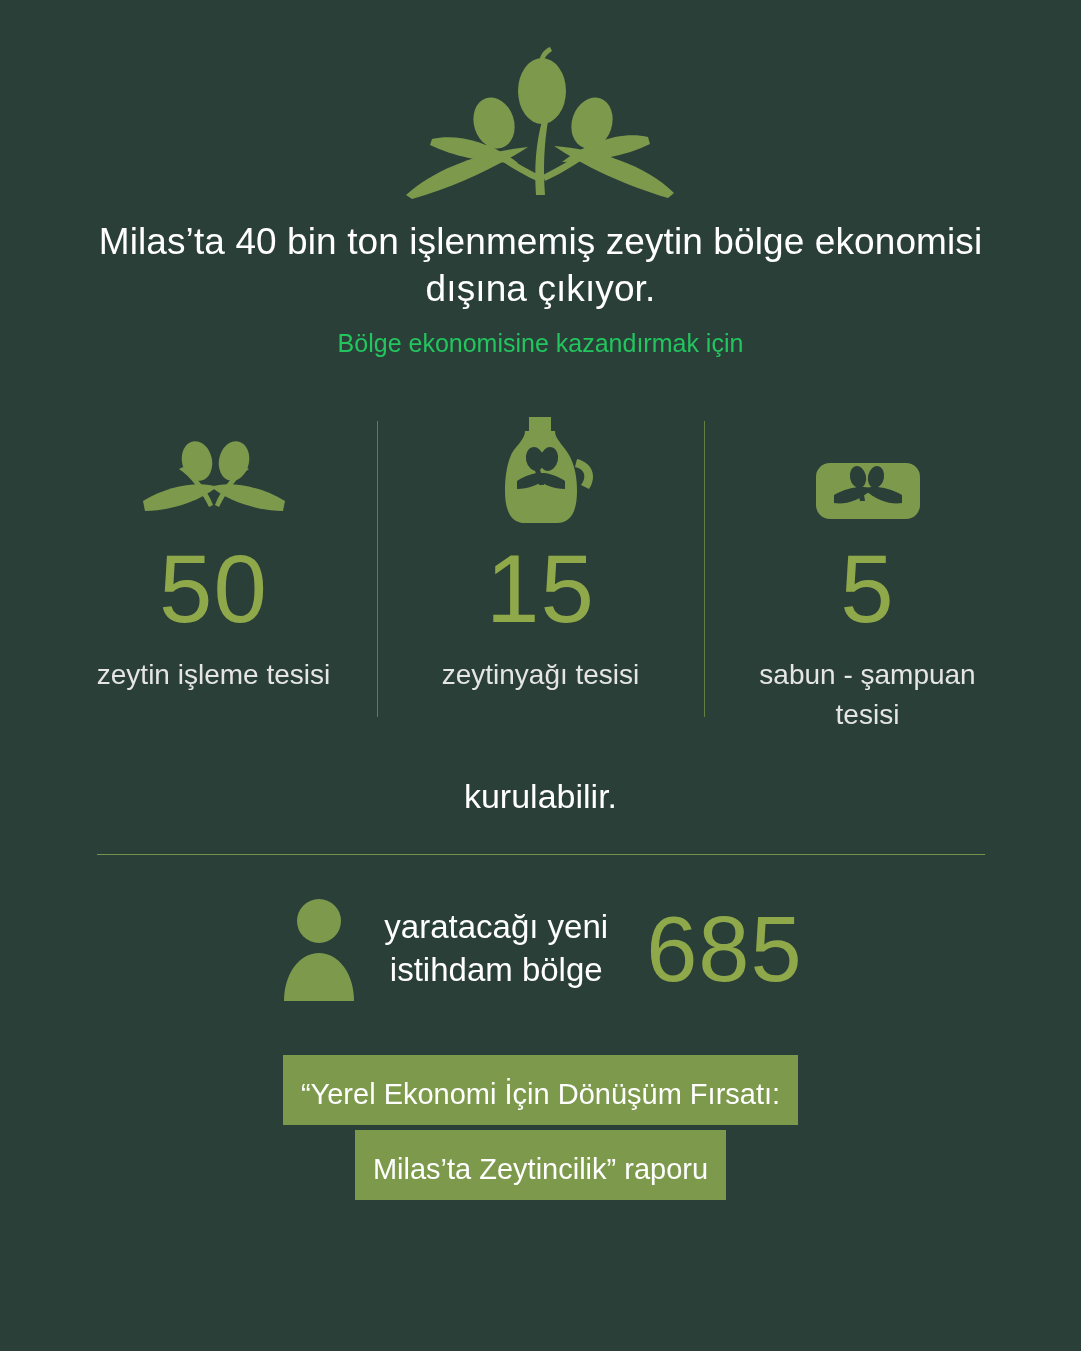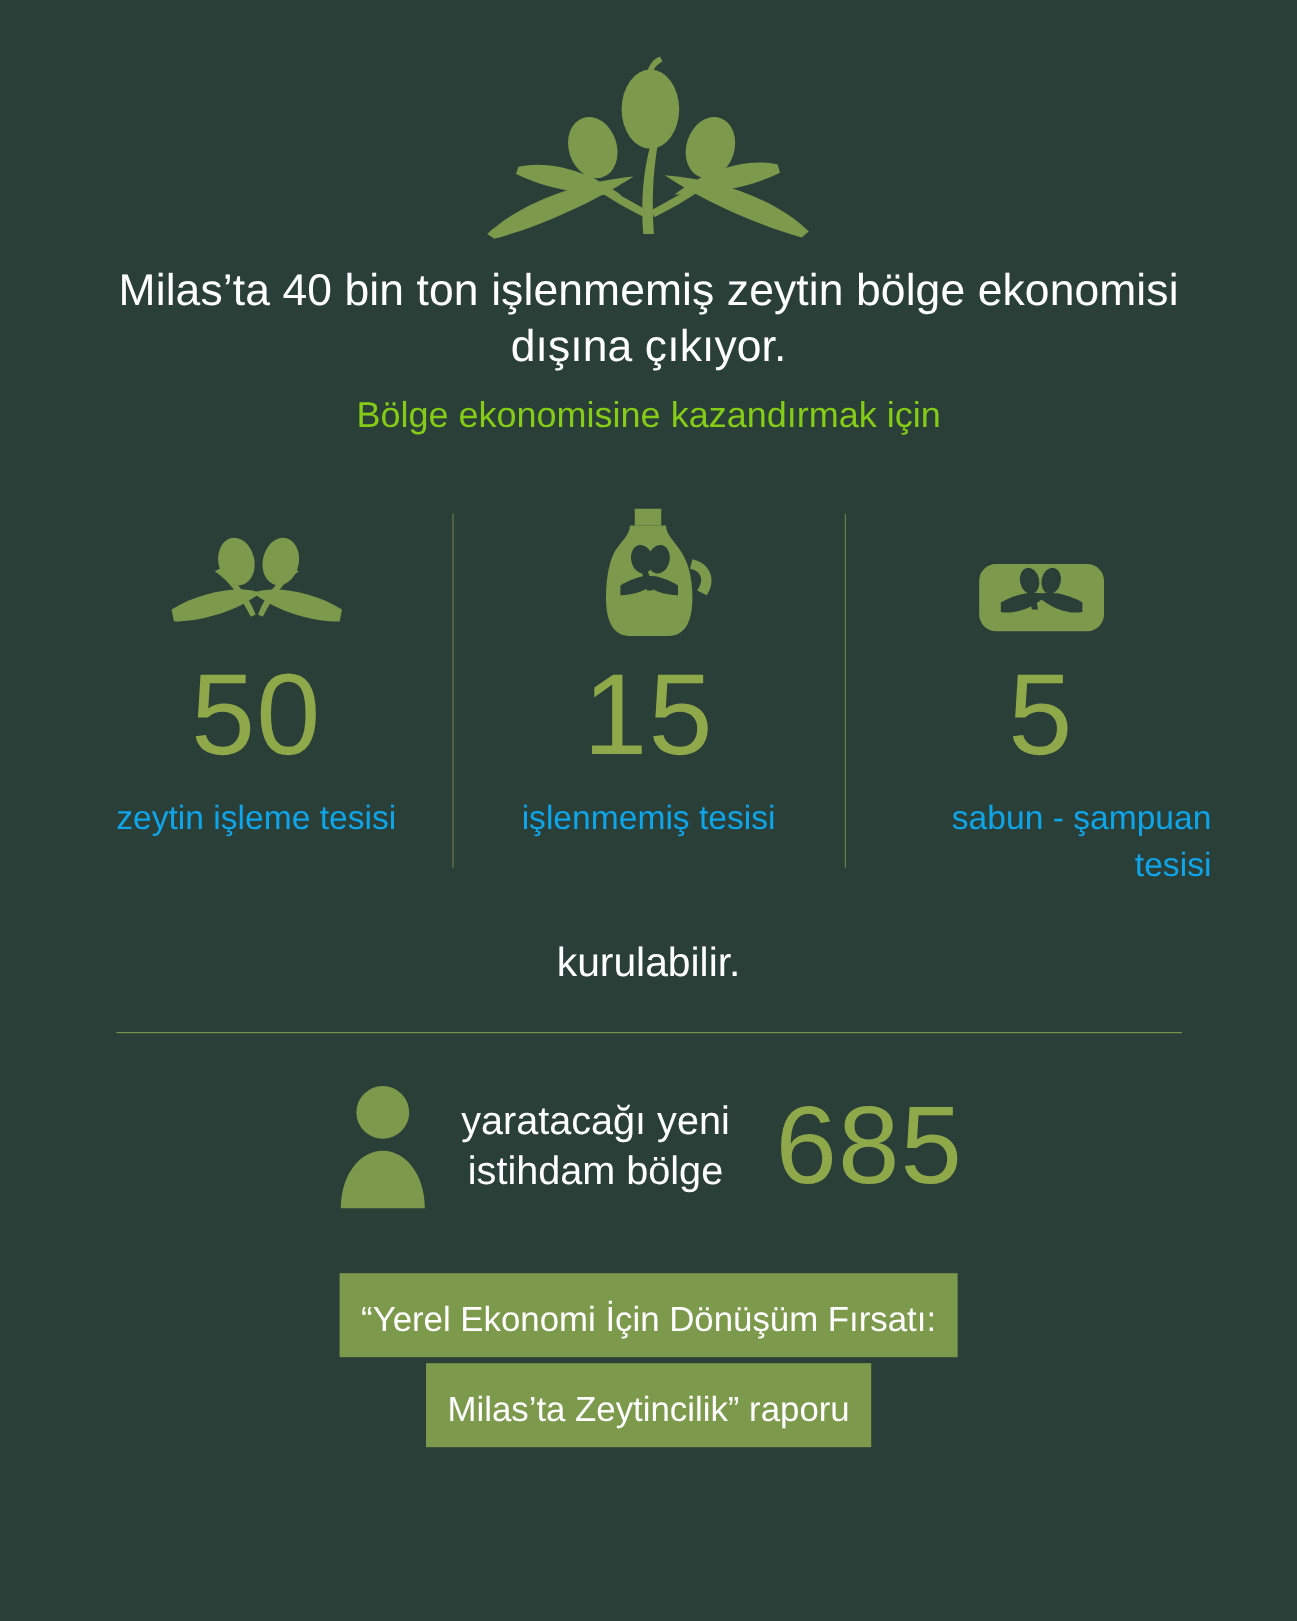--- a/index.html
+++ b/index.html
@@ -42,23 +42,23 @@
     font-size: 37px;
     line-height: 1.28;
     color: #ffffff;
     font-weight: 400;
     letter-spacing: 0.1px;
     margin-top: 6px;
   }
   .subheadline {
     width: 900px;
     text-align: center;
-    font-size: 30px;
+    font-size: 25px;
     line-height: 1.3;
-    color: #84cc16;
+    color: #22c55e;
     font-weight: 400;
     margin-top: 14px;
   }
 
   
   .stats {
     margin-top: 56px;
     width: 950px;
     display: flex;
     justify-content: center;
@@ -90,22 +90,22 @@
     line-height: 1;
     color: #8fa84a;
     font-weight: 400;
     margin-top: 14px;
     letter-spacing: 1px;
   }
   .stat-label {
     margin-top: 18px;
     font-size: 28px;
     line-height: 1.42;
-    color: #0ea5e9;
-    text-align: right;
+    color: #e5e5e5;
+    text-align: center;
     max-width: 300px;
   }
 
   
   .kurulabilir {
     margin-top: 42px;
     font-size: 34px;
     color: #ffffff;
   }
 
@@ -237,21 +237,21 @@
           <g fill="#2b3f39">
             <path d="M36 66 C48 58 62 56 70 60 C60 70 46 74 36 74 Z"></path>
             <path d="M84 66 C72 58 58 56 50 60 C60 70 74 74 84 74 Z"></path>
             <path d="M54 46 C58 52 62 60 63 70 L58 70 C56 60 53 52 50 48 Z"></path>
             <ellipse cx="54" cy="44" rx="9" ry="12" transform="rotate(-12 54 44)"></ellipse>
             <ellipse cx="68" cy="44" rx="9" ry="12" transform="rotate(12 68 44)"></ellipse>
           </g>
         </svg>
       </div>
       <div class="stat-number">15</div>
-      <div class="stat-label">işlenmemiş tesisi</div>
+      <div class="stat-label">zeytinyağı tesisi</div>
     </div>
 
     <div class="divider"></div>
 
     <div class="stat">
       <div class="stat-icon">
         <svg width="112" height="70" viewBox="0 0 112 70">
           <rect x="4" y="6" width="104" height="56" rx="14" fill="#7d9a4c"></rect>
           <g fill="#2b3f39">
             <path d="M22 38 C36 30 52 28 60 32 C48 44 32 48 22 46 Z"></path>

